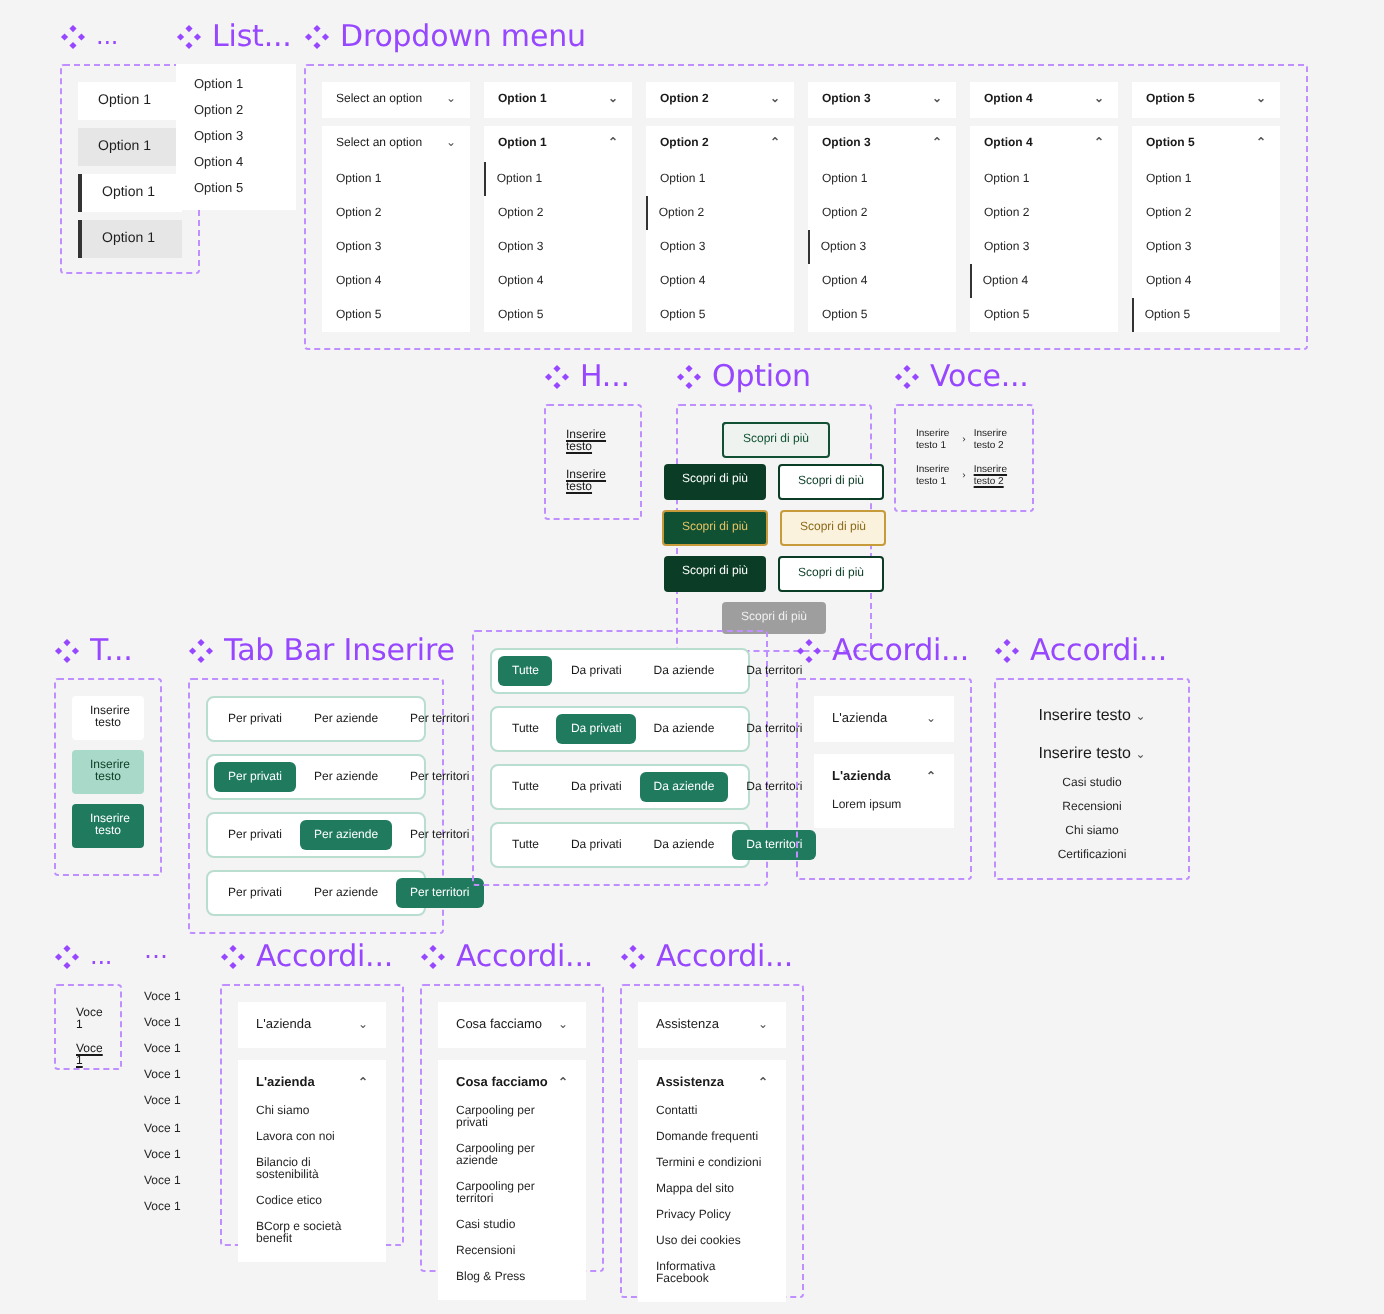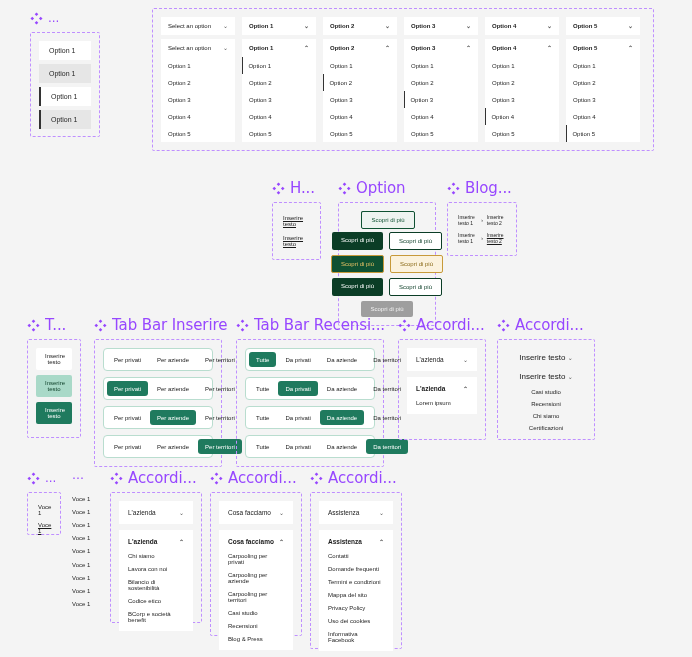--- a/index.html
+++ b/index.html
@@ -141,22 +141,43 @@
     <div class="frame" style="width:70px; height:105px;">
       <div class="opt-stack">
         <div class="opt">Option 1</div>
         <div class="opt grey">Option 1</div>
         <div class="opt barred">Option 1</div>
         <div class="opt grey barred">Option 1</div>
       </div>
     </div>
   </div>
 
+  <div class="sec" style="left:88px; top:8px;">
+    <div class="sec-head">
+      <svg class="cmp-icon" viewBox="0 0 16 16">
+        <path fill="#9747ff" d="M8 0.6 10.2 2.8 8 5 5.8 2.8z M13.2 5.8 15.4 8 13.2 10.2 11 8z M2.8 5.8 5 8 2.8 10.2 0.6 8z M8 11 10.2 13.2 8 15.4 5.8 13.2z"></path>
+      </svg>
+      <div class="sec-title" style="max-width:60px">List...</div>
+    </div>
+    <div class="plainlist" style="width:60px;">
+      <div>Option 1</div>
+      <div>Option 2</div>
+      <div>Option 3</div>
+      <div>Option 4</div>
+      <div>Option 5</div>
+    </div>
+  </div>
 
   <div class="sec" style="left:152px; top:8px;">
+    <div class="sec-head">
+      <svg class="cmp-icon" viewBox="0 0 16 16">
+        <path fill="#9747ff" d="M8 0.6 10.2 2.8 8 5 5.8 2.8z M13.2 5.8 15.4 8 13.2 10.2 11 8z M2.8 5.8 5 8 2.8 10.2 0.6 8z M8 11 10.2 13.2 8 15.4 5.8 13.2z"></path>
+      </svg>
+      <div class="sec-title">Dropdown menu</div>
+    </div>
     <div class="frame" style="width:502px;">
       <div class="dd-grid">
 
         <div class="dd-col">
           <div class="dd-head">
             <span>Select an option</span>
             <span class="chev">⌄</span>
           </div>
           <div class="dd-open">
             <div class="dd-head">
@@ -309,21 +330,21 @@
         <div class="btn disabled">Scopri di più</div>
       </div>
     </div>
   </div>
 
   <div class="sec" style="left:447px; top:178px;">
     <div class="sec-head">
       <svg class="cmp-icon" viewBox="0 0 16 16">
         <path fill="#9747ff" d="M8 0.6 10.2 2.8 8 5 5.8 2.8z M13.2 5.8 15.4 8 13.2 10.2 11 8z M2.8 5.8 5 8 2.8 10.2 0.6 8z M8 11 10.2 13.2 8 15.4 5.8 13.2z"></path>
       </svg>
-      <div class="sec-title" style="max-width:60px">Blog...</div>
+      <div class="sec-title" style="max-width:60px">Voce...</div>
     </div>
     <div class="frame" style="width:70px;">
       <div class="bc">
         <span>Inserire testo 1</span>
         <span>›</span>
         <span>Inserire testo 2</span>
       </div>
       <div class="bc">
         <span>Inserire testo 1</span>
         <span>›</span>
@@ -371,26 +392,20 @@
       </div>
       <div class="tabbar" style="margin-bottom:0">
         <div class="tab">Per privati</div>
         <div class="tab">Per aziende</div>
         <div class="tab active">Per territori</div>
       </div>
     </div>
   </div>
 
   <div class="sec" style="left:236px; top:315px;">
-    <div class="sec-head">
-      <svg class="cmp-icon" viewBox="0 0 16 16">
-        <path fill="#9747ff" d="M8 0.6 10.2 2.8 8 5 5.8 2.8z M13.2 5.8 15.4 8 13.2 10.2 11 8z M2.8 5.8 5 8 2.8 10.2 0.6 8z M8 11 10.2 13.2 8 15.4 5.8 13.2z"></path>
-      </svg>
-      <div class="sec-title" style="max-width:135px">Tab Bar Recensi...</div>
-    </div>
     <div class="frame" style="width:148px;">
       <div class="tabbar">
         <div class="tab active">Tutte</div>
         <div class="tab">Da privati</div>
         <div class="tab">Da aziende</div>
         <div class="tab">Da territori</div>
       </div>
       <div class="tabbar">
         <div class="tab">Tutte</div>
         <div class="tab active">Da privati</div>

